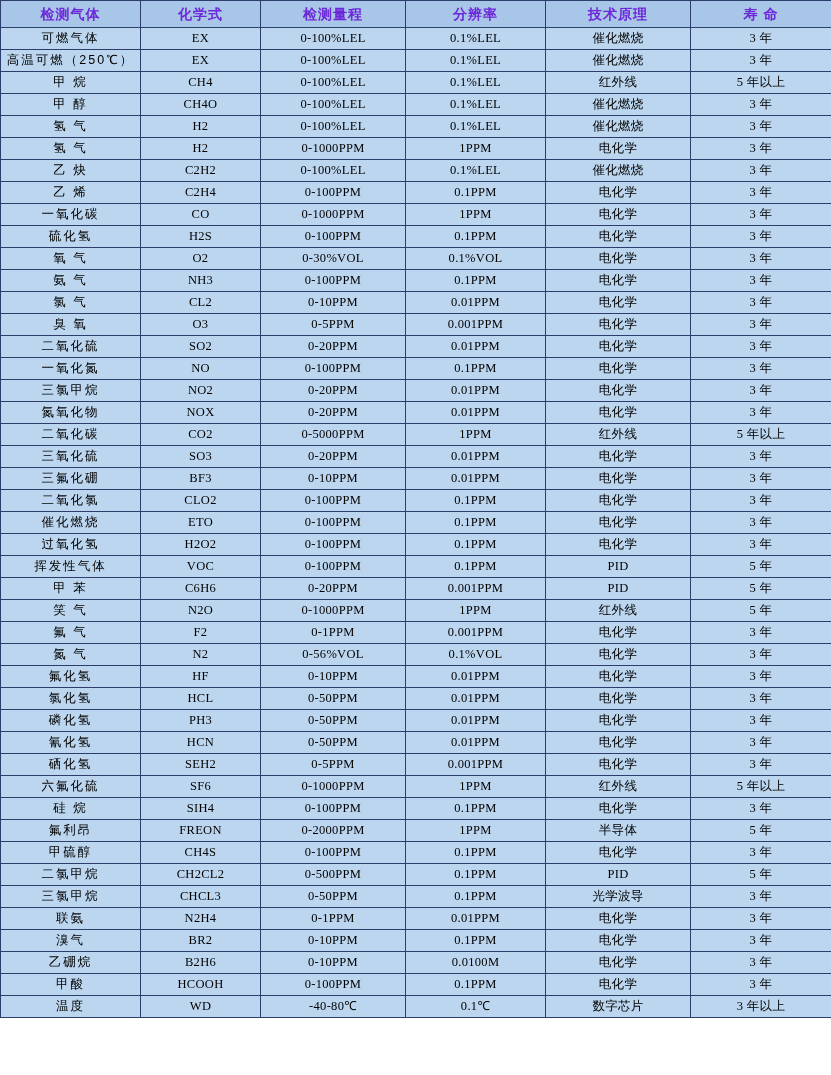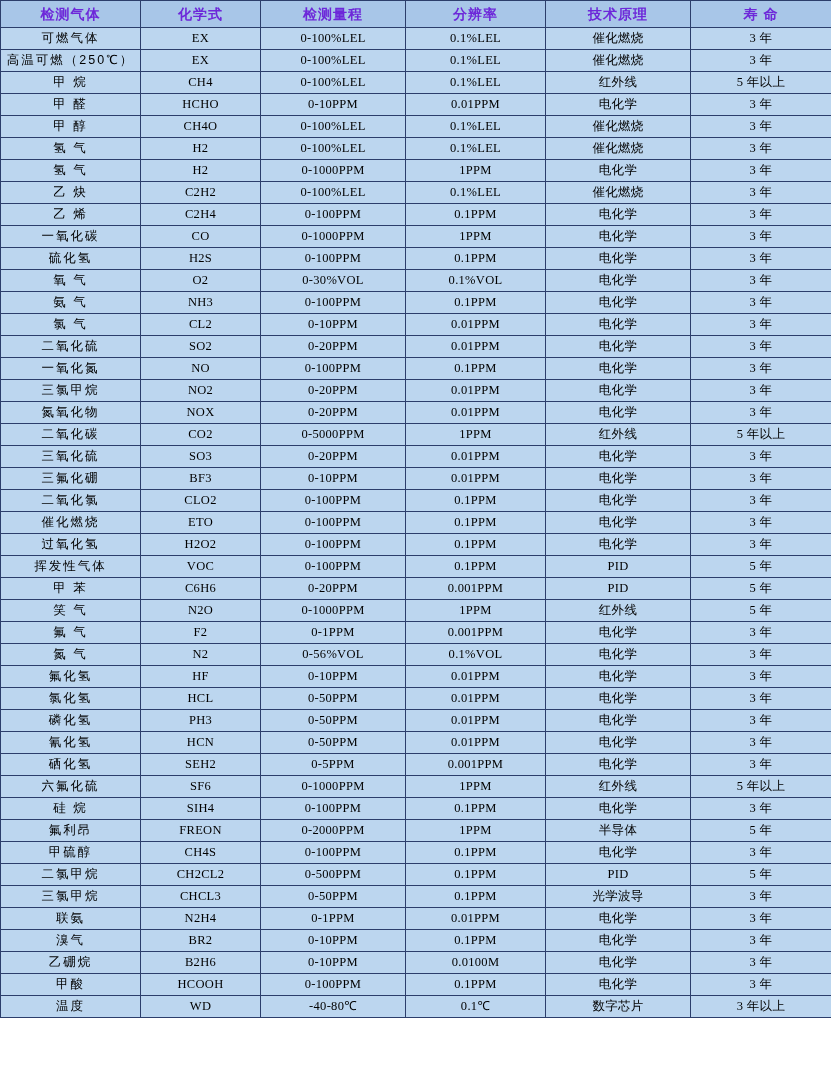--- a/index.html
+++ b/index.html
@@ -97,28 +97,20 @@
       </tr>
       <tr>
         <td class="name">甲 烷</td>
         <td class="mono">CH4</td>
         <td class="mono">0-100%LEL</td>
         <td class="mono">0.1%LEL</td>
         <td class="mono">红外线</td>
         <td class="mono">5 年以上</td>
       </tr>
       <tr>
-        <td class="name">甲 醛</td>
-        <td class="mono">HCHO</td>
-        <td class="mono">0-10PPM</td>
-        <td class="mono">0.01PPM</td>
-        <td class="mono">电化学</td>
-        <td class="mono">3 年</td>
-      </tr>
-      <tr>
         <td class="name">甲 醇</td>
         <td class="mono">CH4O</td>
         <td class="mono">0-100%LEL</td>
         <td class="mono">0.1%LEL</td>
         <td class="mono">催化燃烧</td>
         <td class="mono">3 年</td>
       </tr>
       <tr>
         <td class="name">氢 气</td>
         <td class="mono">H2</td>
@@ -181,20 +173,28 @@
         <td class="mono">0-100PPM</td>
         <td class="mono">0.1PPM</td>
         <td class="mono">电化学</td>
         <td class="mono">3 年</td>
       </tr>
       <tr>
         <td class="name">氯 气</td>
         <td class="mono">CL2</td>
         <td class="mono">0-10PPM</td>
         <td class="mono">0.01PPM</td>
+        <td class="mono">电化学</td>
+        <td class="mono">3 年</td>
+      </tr>
+      <tr>
+        <td class="name">臭 氧</td>
+        <td class="mono">O3</td>
+        <td class="mono">0-5PPM</td>
+        <td class="mono">0.001PPM</td>
         <td class="mono">电化学</td>
         <td class="mono">3 年</td>
       </tr>
       <tr>
         <td class="name">二氧化硫</td>
         <td class="mono">SO2</td>
         <td class="mono">0-20PPM</td>
         <td class="mono">0.01PPM</td>
         <td class="mono">电化学</td>
         <td class="mono">3 年</td>

